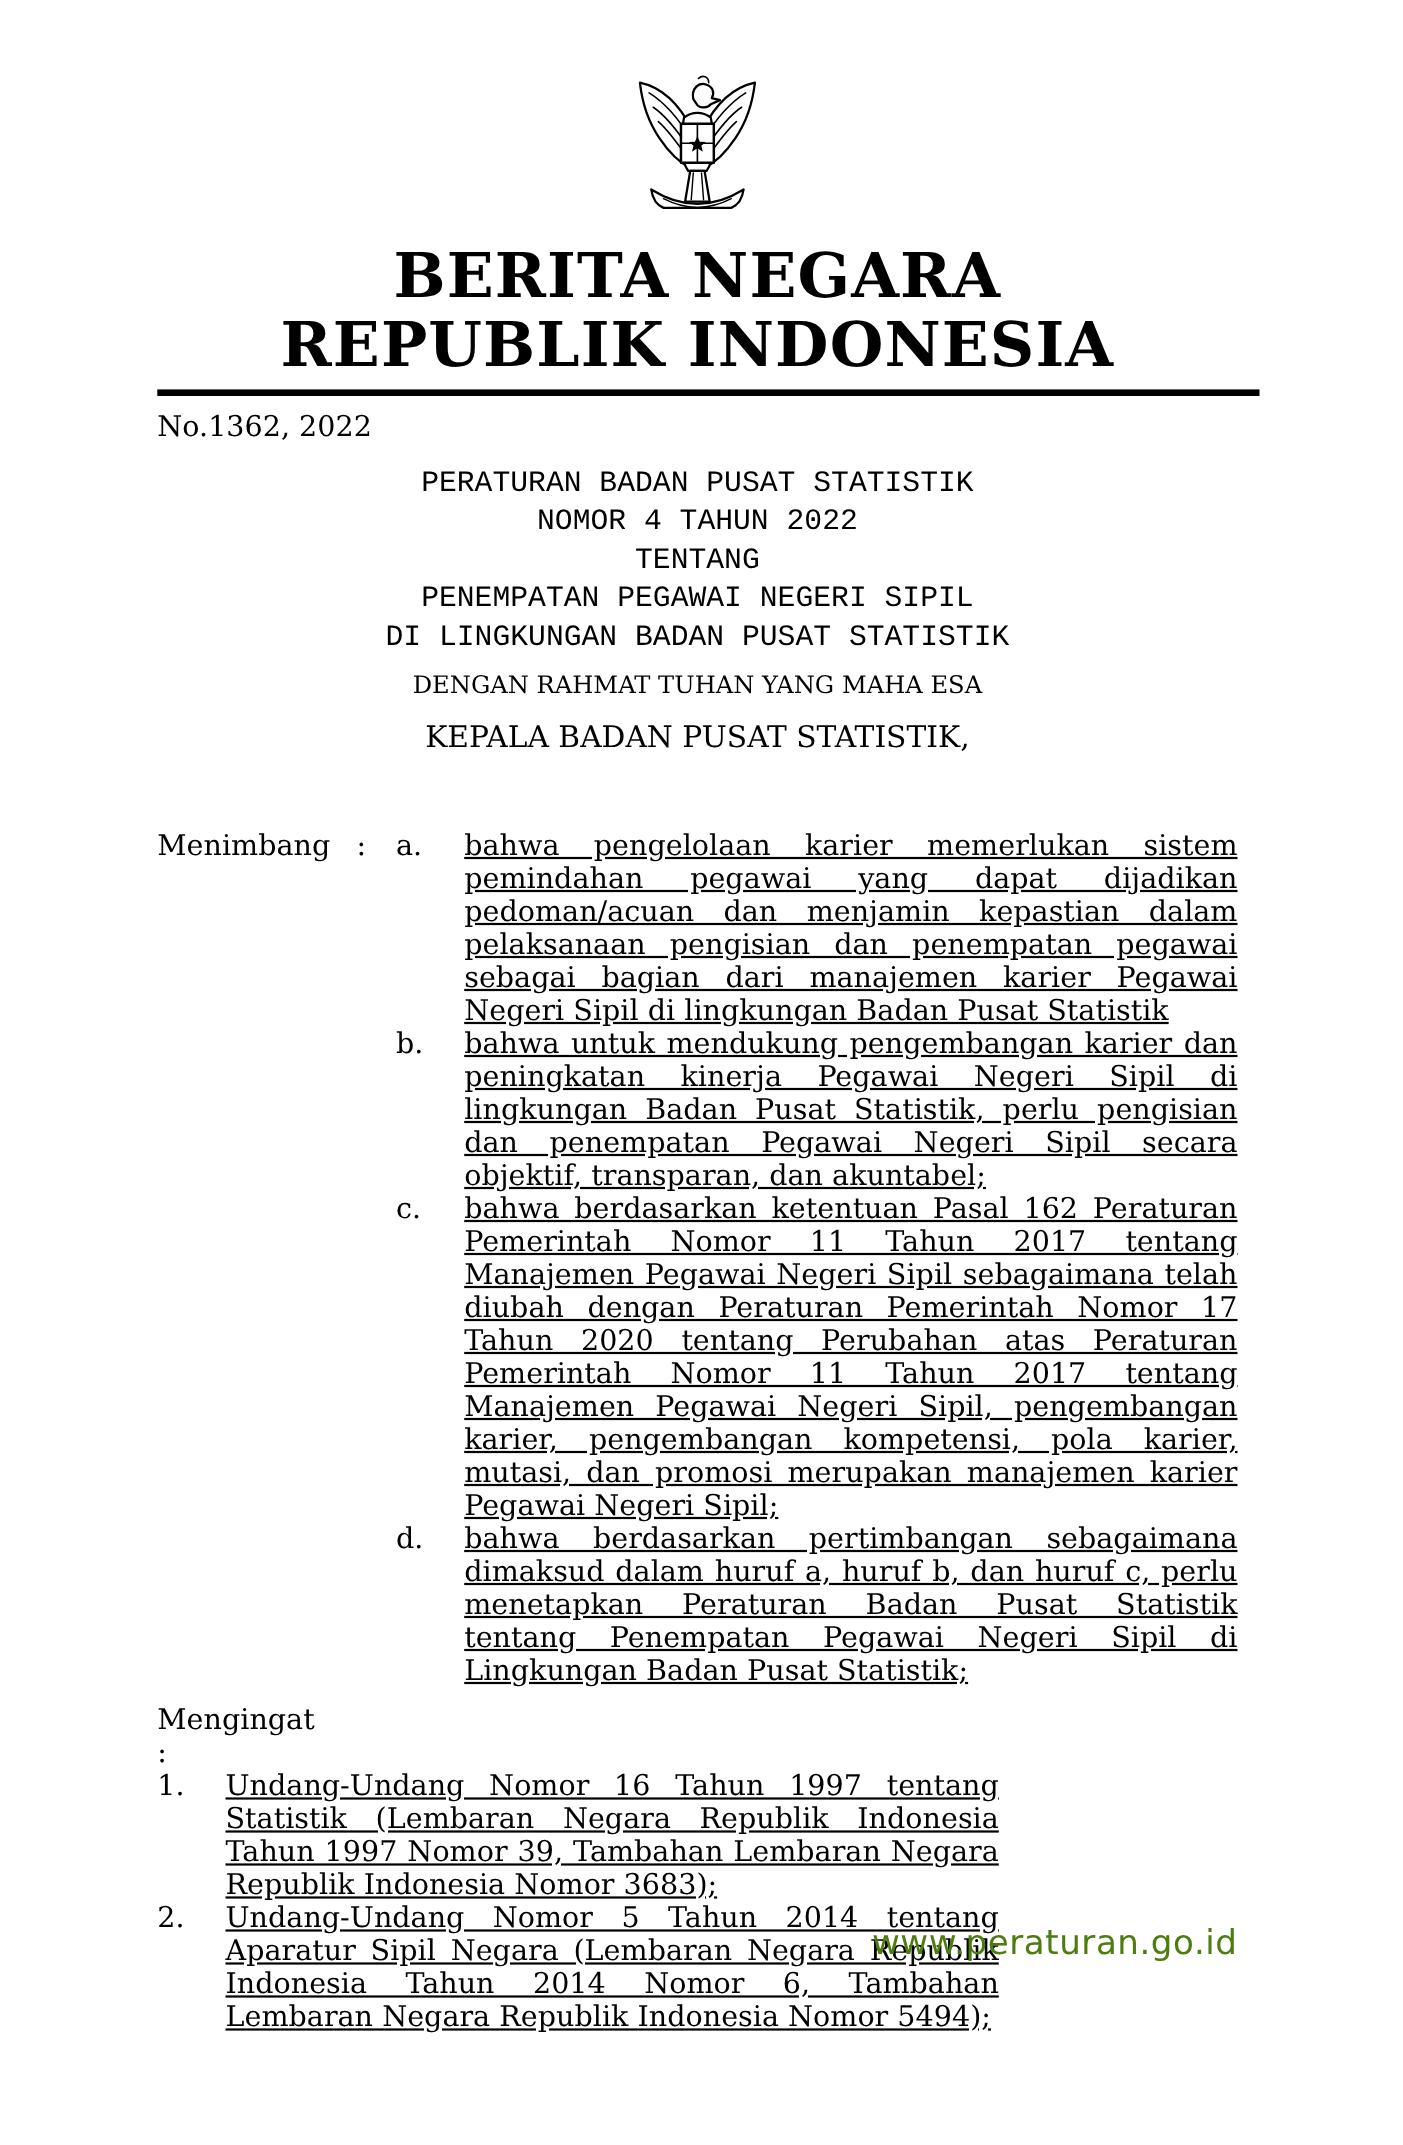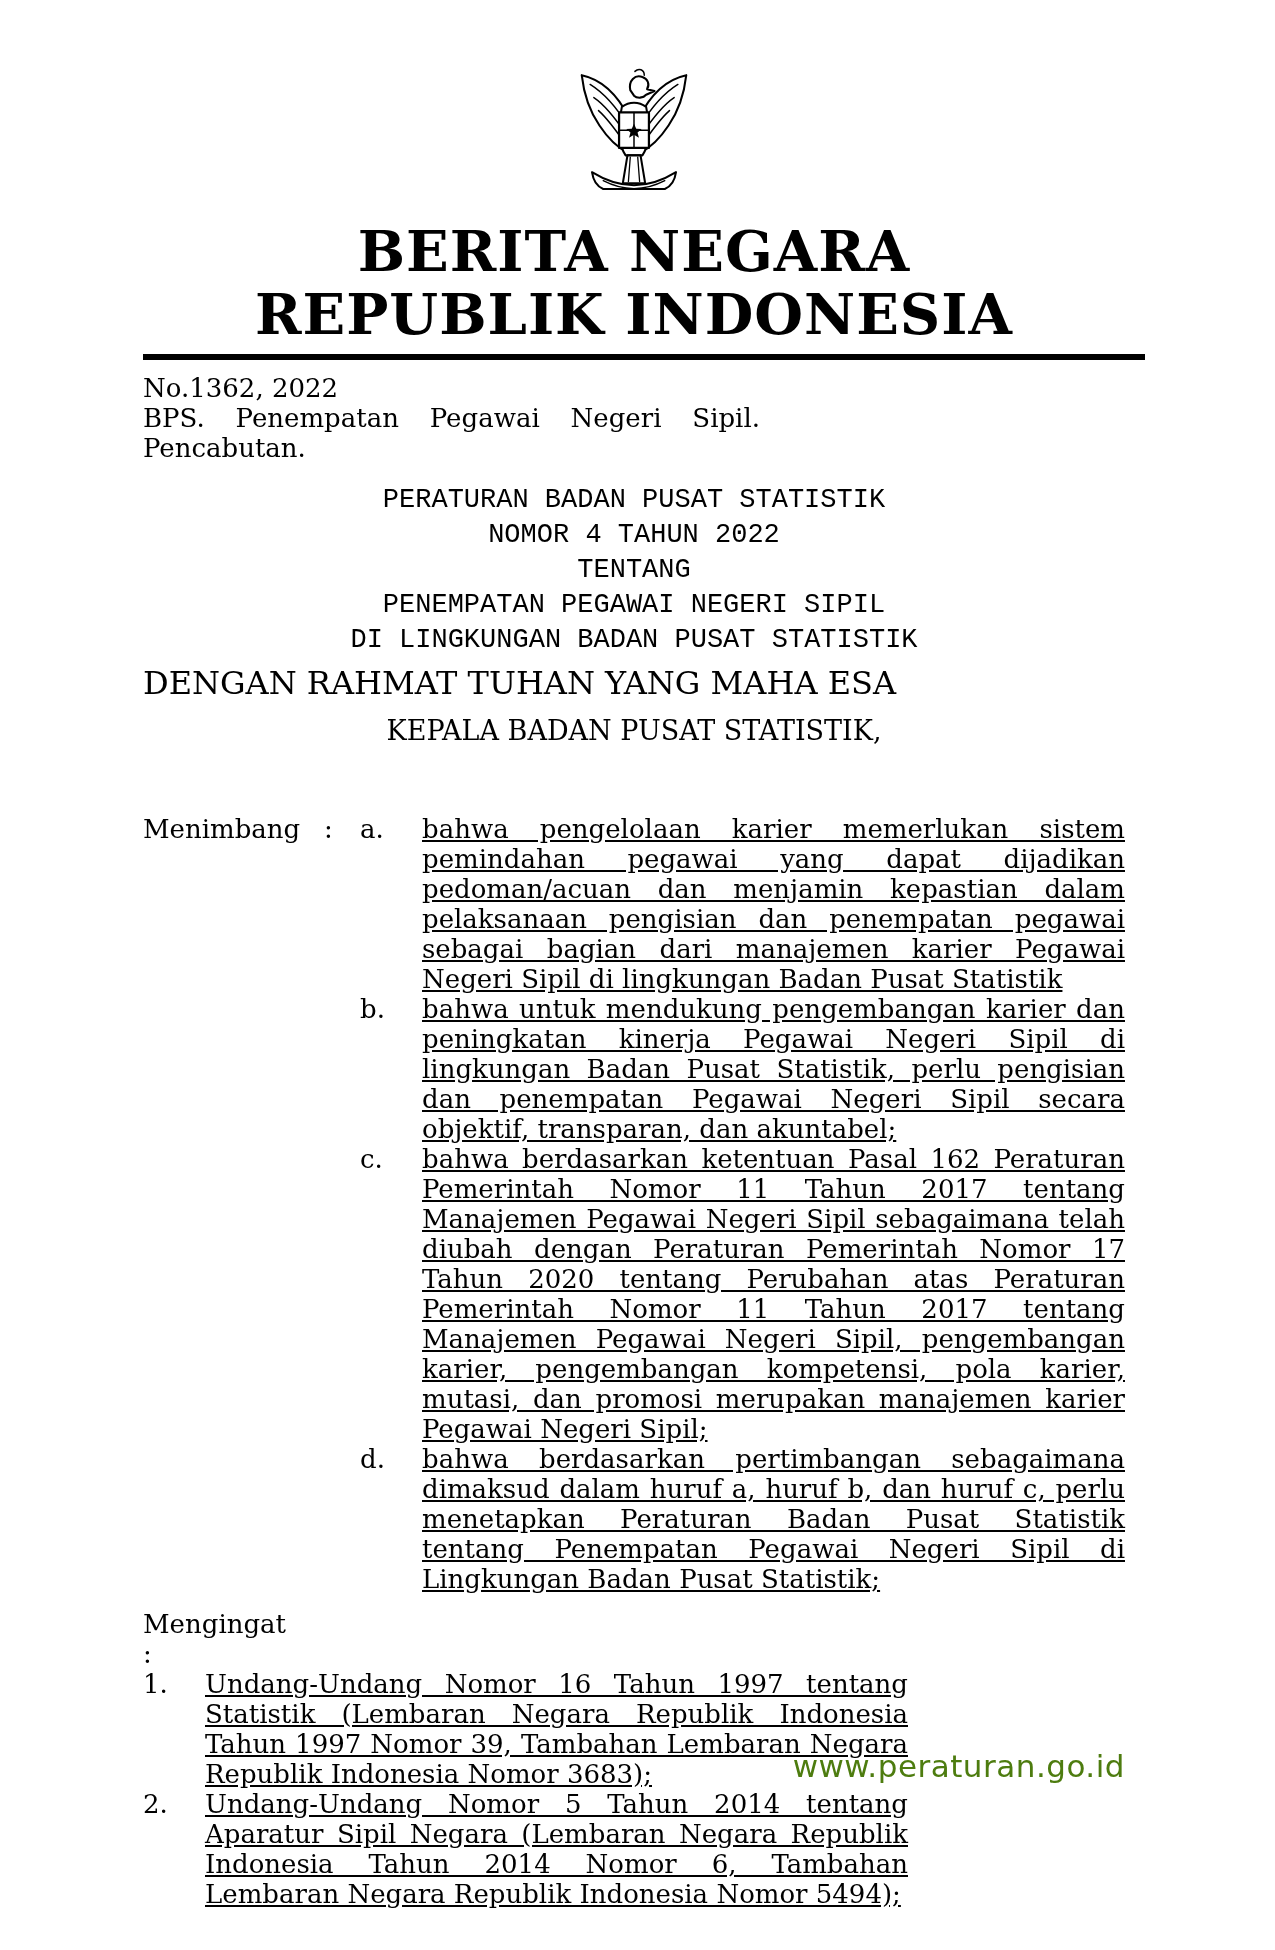--- a/index.html
+++ b/index.html
@@ -23,21 +23,21 @@
   }
   .masthead-rule{height:6px;background:#000;margin-right:-20px;}
   
   .meta-row{display:flex;justify-content:space-between;margin-top:13px;
     font-size:26px;line-height:30px;flex-direction:column;}
   .meta-number{white-space:nowrap;}
   .meta-subject{width:617px;}
   .meta-subject .just-line{text-align:justify;text-align-last:justify;}
   
   .title-block{margin-top:20px;text-align:center;font-size:27px;line-height:35px;font-family:Liberation Mono, monospace;}
-  .invocation{margin-top:8px;text-align:left;font-size:32px;line-height:35px;}
+  .invocation{margin-top:8px;text-align:center;font-size:22px;line-height:35px;}
   .issuer{margin-top:12px;text-align:center;font-size:27px;line-height:35px;}
   
   .clause{display:flex;font-size:26px;line-height:30px;}
   .clause-considering{margin-top:66px;}
   .clause-remembering{margin-top:15px;flex-direction:column;}
   .clause-label{width:181px;flex:none;}
   .clause-sep{width:36px;flex:none;}
   .clause-items{flex:none;width:765px;}
   .clause-item{display:flex;}
   .item-marker{width:62px;flex:none;}
@@ -93,24 +93,20 @@
 
   <div class="masthead-title">
     <div>BERITA NEGARA</div>
     <div>REPUBLIK INDONESIA</div>
   </div>
 
   <div class="masthead-rule"></div>
 
   <div class="meta-row">
     <div class="meta-number">No.1362, 2022</div>
-    <div class="meta-subject">
-      <div class="just-line">BPS. Penempatan Pegawai Negeri Sipil.</div>
-      <div>Pencabutan.</div>
-    </div>
   </div>
 
   <div class="title-block">
     <div>PERATURAN BADAN PUSAT STATISTIK</div>
     <div>NOMOR 4 TAHUN 2022</div>
     <div>TENTANG</div>
     <div>PENEMPATAN PEGAWAI NEGERI SIPIL</div>
     <div>DI LINGKUNGAN BADAN PUSAT STATISTIK</div>
   </div>
 

